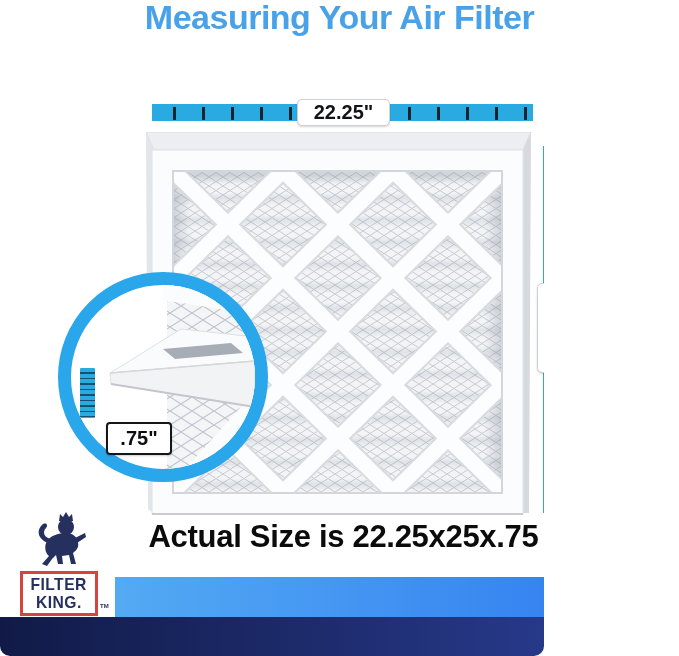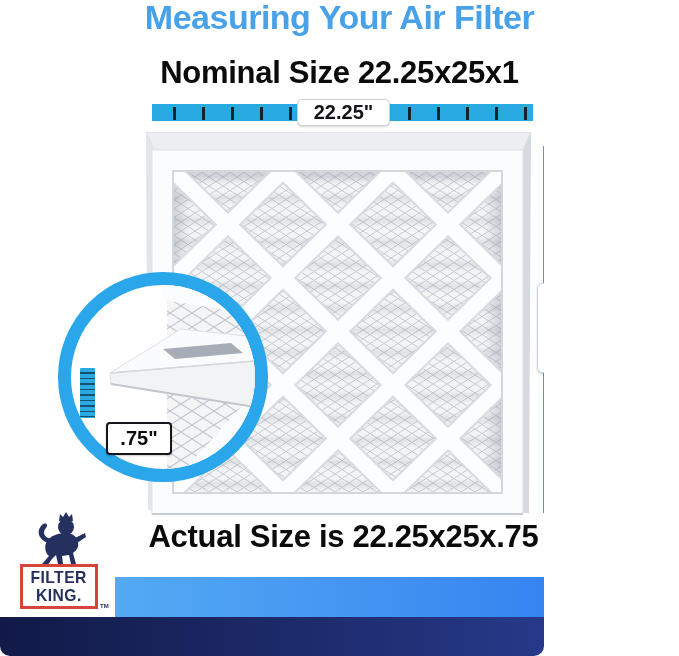--- a/index.html
+++ b/index.html
@@ -52,34 +52,33 @@
 
   
   .strip-light{position:absolute;left:115px;top:577px;width:564px;height:40px;
     background:linear-gradient(90deg,var(--strip-light-left),var(--strip-light-right));}
   .strip-navy{position:absolute;left:0;top:617px;width:679px;height:39px;
     background:linear-gradient(90deg,var(--strip-navy-left),var(--strip-navy-right));}
 
   
   .logo{position:absolute;left:0;top:505px;width:115px;height:112px;z-index:2;}
   .logo .lion{position:absolute;left:26px;top:6px;}
-  .logo-box{position:absolute;left:20px;top:59px;width:78px;height:45px;box-sizing:border-box;
+  .logo-box{position:absolute;left:20px;top:66px;width:78px;height:45px;box-sizing:border-box;
     border:3px solid var(--logo-red);background:#fff;display:flex;flex-direction:column;
     align-items:center;justify-content:center;}
   .logo-box .l1,.logo-box .l2{font-size:17px;line-height:18px;font-weight:800;
     letter-spacing:0.5px;color:var(--logo-navy);transform:scaleX(.92);}
   .logo .tm{position:absolute;left:100px;top:98px;font-size:6px;color:var(--logo-navy);font-weight:700;}
 </style>
 </head>
 <body>
 
 <div class="canvas">
 
   <h1 class="title">Measuring Your Air Filter</h1>
-  <h2 class="nominal">Nominal Size 22.25x25x1</h2>
 
   <div class="h-ruler">
     <span class="tick" style="left:21px"></span>
     <span class="tick" style="left:50px"></span>
     <span class="tick" style="left:79px"></span>
     <span class="tick" style="left:108px"></span>
     <span class="tick" style="left:137px"></span>
     <span class="tick" style="left:256px"></span>
     <span class="tick" style="left:285px"></span>
     <span class="tick" style="left:314px"></span>

